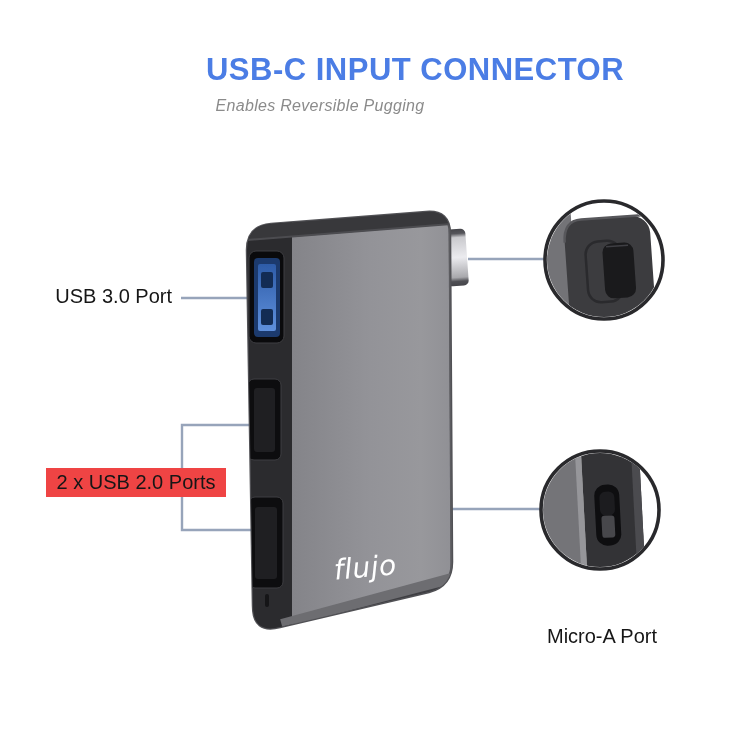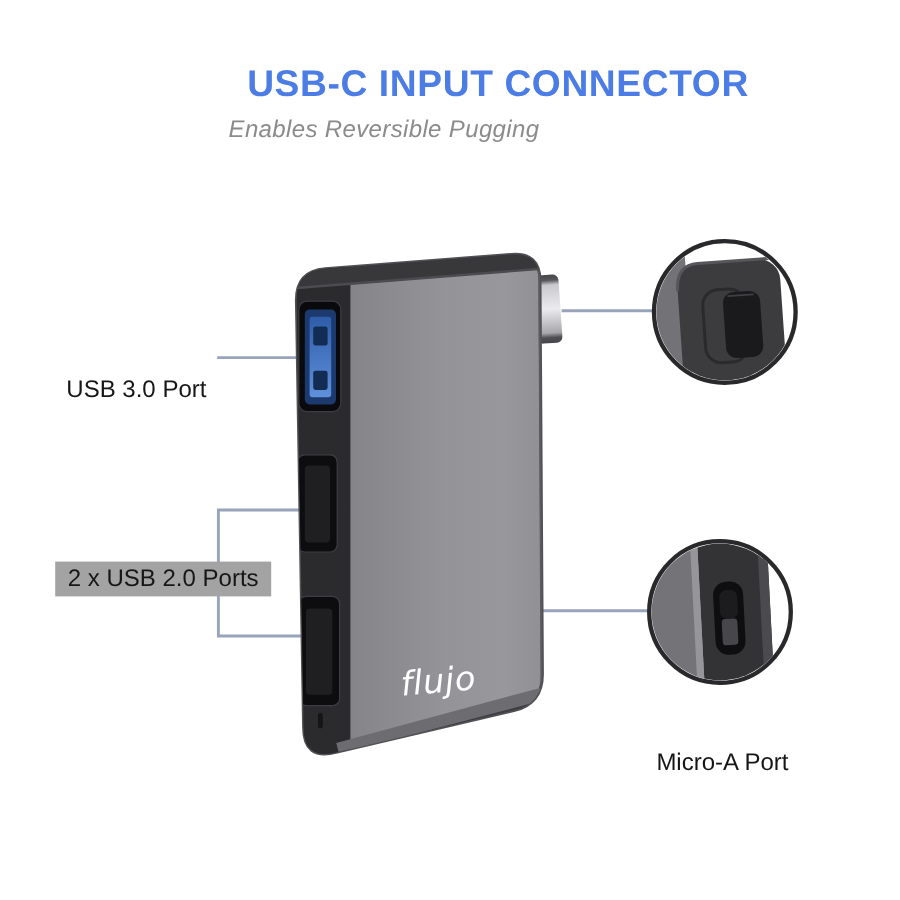--- a/index.html
+++ b/index.html
@@ -8,30 +8,30 @@
     font-family:"Liberation Sans",sans-serif;
   }
   .hdr-title{
     position:absolute;top:52px;left:0;width:750px;margin:0;
     text-align:center;font-size:31px;font-weight:bold;letter-spacing:.5px;
     color:var(--title-blue,#4b7de5);
     padding-left:40px;
   }
   .hdr-sub{
     position:absolute;top:97px;left:0;width:640px;
-    text-align:center;font-size:20px;font-style:italic;letter-spacing:.3px;
+    text-align:center;font-size:16px;font-style:italic;letter-spacing:.3px;
     color:var(--subtitle-gray,#8b8b8b);
   }
   .art{position:absolute;top:0;left:0;}
   .label{
     position:absolute;font-size:20px;color:var(--label-black,#161616);
     white-space:nowrap;
   }
-  .label-usb3{right:578px;top:285px;margin-top:29px;}
-  .label-usb2{left:46px;top:468px;width:180px;text-align:center;background:#a3a3a3;padding:3px 0;}
+  .label-usb3{right:578px;top:285px;}
+  .label-usb2{left:46px;top:468px;width:180px;text-align:center;background:#ef4444;padding:3px 0;}
   .label-typec{left:524px;top:329px;width:160px;text-align:center;}
   .label-microa{left:520px;top:577px;width:164px;text-align:center;margin-top:48px;}
   .line{stroke:var(--line-gray,#97a4ba);stroke-width:2.4;fill:none;}
   .ring{fill:#fff;stroke:var(--circle-stroke,#29292c);stroke-width:3.6;}
   .logo-text{
     fill:var(--logo-white,#ffffff);
     font-family:"DejaVu Sans",sans-serif;font-style:italic;font-size:28px;letter-spacing:.5px;
   }
 </style>
 </head>

